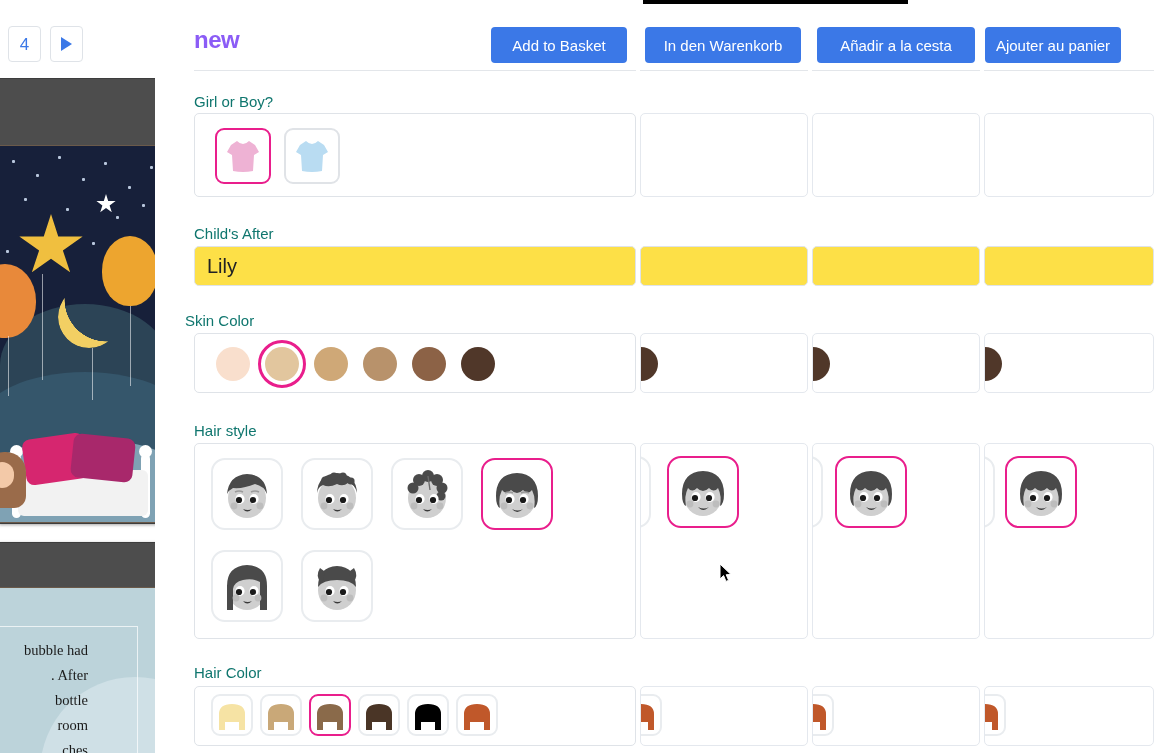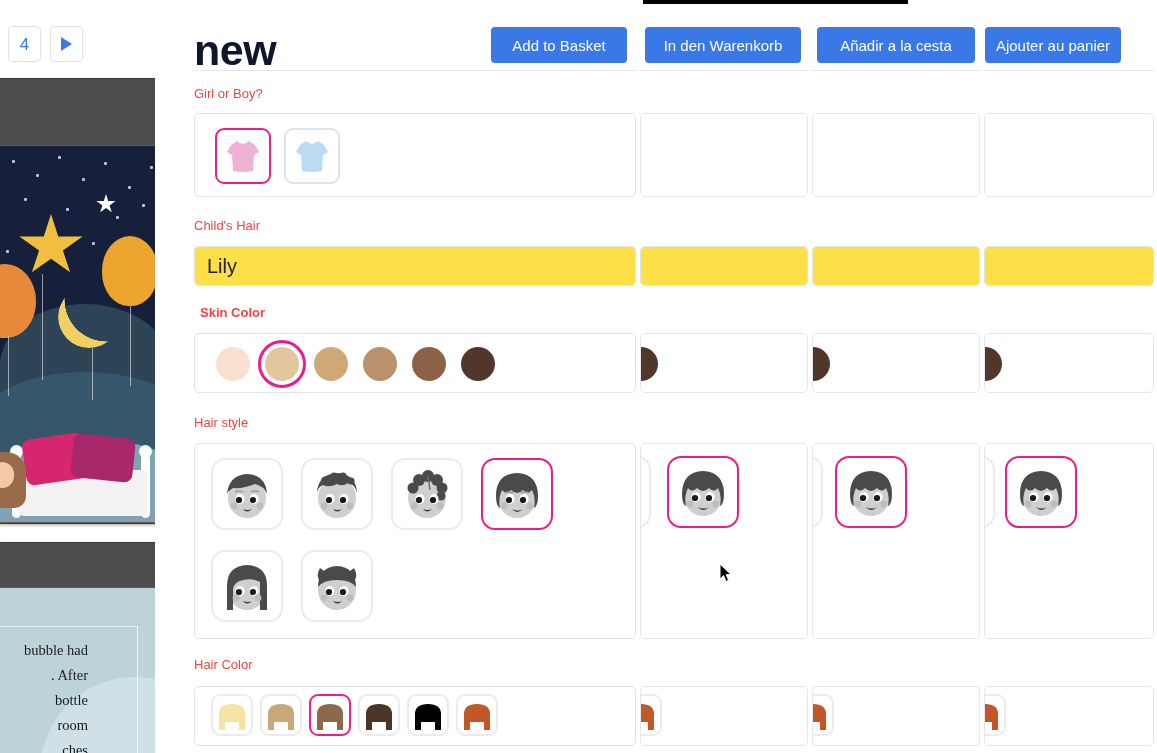--- a/index.html
+++ b/index.html
@@ -83,37 +83,37 @@
                     border:1px solid rgba(255,255,255,.7); }
   .pv-text .lines { position:absolute; left:0; top:50px; right:0;
                     font-family:"Liberation Serif", serif; font-size:14.5px;
                     color:#1a1a1a; line-height:25px; text-align:right;
                     padding-right:82px; white-space:nowrap; }
   .pv-text .lines div { overflow:hidden; }
 
   
   .form-title {
     position: absolute; left: 194px; top: 26px;
-    font-size: 43px; font-weight: 700; color: #0f172a; letter-spacing: -0.5px;
+    font-size: 24px; font-weight: 700; color: #8b5cf6; letter-spacing: -0.5px;
   }
   .title-underline {
     position:absolute; left:194px; top:70px; width:442px; height:1px; background:#e3e6ea;
   }
   .btn-cart {
     position: absolute; top: 27px; height: 36px;
     background: #3b78e7; color: #fff; border: none; border-radius: 4px;
     font-size: 15px; font-family: "Liberation Sans", sans-serif;
     display: flex; align-items: center; justify-content: center;
     padding: 0 16px; white-space: nowrap;
   }
 
   .col-underline { position:absolute; top:70px; height:1px; background:#e3e6ea; }
 
   .field-label {
-    position: absolute; font-size: 13px; color: #ef4444;
+    position: absolute; font-size: 15px; color: #0f766e; margin-top: 7px;
   }
   .panel {
     position: absolute; border: 1px solid #dfe3e8; border-radius: 5px;
     background: #fff; overflow: hidden;
   }
   .panel.ghost { border-color: #e4e8ee; }
 
   .swatch-row { position:absolute; display:flex; align-items:center; }
 
   
@@ -271,28 +271,28 @@
         <svg class="shirt" viewBox="0 0 40 40">
           <path d="M8 9 L14 5 Q20 11 26 5 L32 9 L36 16 L31 19 L30 35 Q20 37 10 35 L9 19 L4 16 Z" fill="#b9dcf2"></path>
         </svg>
       </div>
     </div>
   </div>
   <div class="panel ghost" style="left:640px;top:113px;width:168px;height:84px;"></div>
   <div class="panel ghost" style="left:812px;top:113px;width:168px;height:84px;"></div>
   <div class="panel ghost" style="left:984px;top:113px;width:170px;height:84px;"></div>
 
-  <div class="field-label" style="left:194px;top:218px;">Child's Hair</div>
+  <div class="field-label" style="left:194px;top:218px;">Child's After</div>
 
   <input class="name-input" style="left: 194px; top: 246px; width: 442px; height: 40px;" value="Lily">
   <input class="name-input" style="left: 640px; top: 246px; width: 168px; height: 40px;">
   <input class="name-input" style="left: 812px; top: 246px; width: 168px; height: 40px;">
   <input class="name-input" style="left: 984px; top: 246px; width: 170px; height: 40px;">
 
-  <div class="field-label" style="left:200px;top:305px;font-weight:bold;">Skin Color</div>
+  <div class="field-label" style="left:185px;top:305px;">Skin Color</div>
 
   <div class="panel" style="left:194px;top:333px;width:442px;height:60px;">
     <div class="swatch-row" style="left:14px;top:6px;gap:1px;">
       <div class="skin-wrap">
         <span class="skin" style="background:#f9dfcd"></span>
       </div>
       <div class="skin-wrap sel">
         <span class="skin" style="background:#e2c69e"></span>
       </div>
       <div class="skin-wrap">

